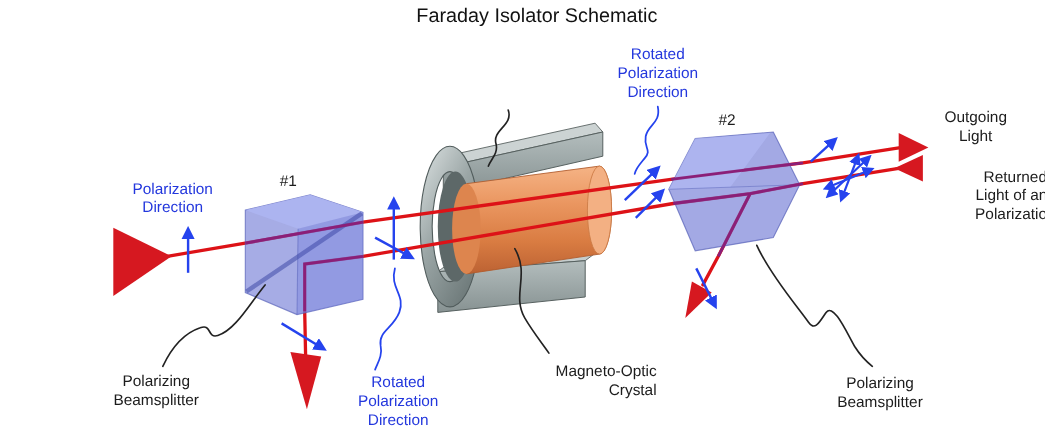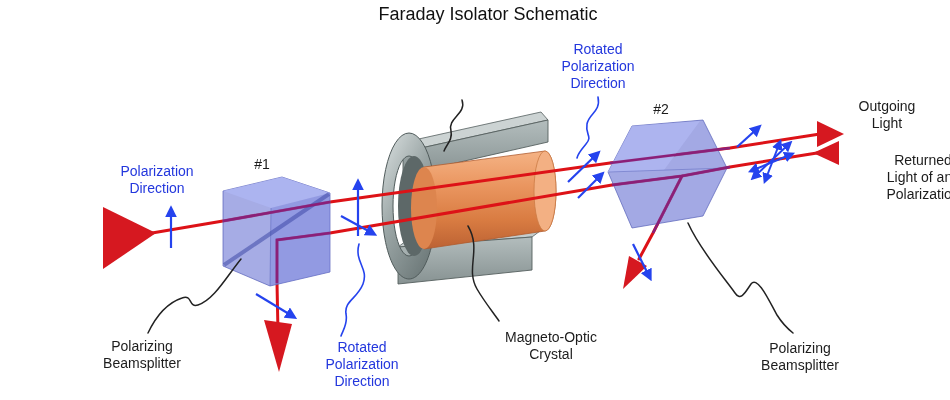--- a/index.html
+++ b/index.html
@@ -122,18 +122,18 @@
 Light of any
 Polarization</div>
   <div class="lbl blue" style="left:157px;top:163px;">Polarization
 Direction</div>
   <div class="lbl" style="left:262px;top:156px;">#1</div>
   <div class="lbl" style="left:142px;top:338px;">Polarizing
 Beamsplitter</div>
   <div class="lbl blue" style="left:362px;top:339px;">Rotated
 Polarization
 Direction</div>
-  <div class="lbl" style="left:551px;top:329px;">Magneto-Optic
+  <div class="lbl" style="left:551px;top:329px;text-align:right;">Magneto-Optic
 Crystal</div>
   <div class="lbl" style="left:800px;top:340px;">Polarizing
 Beamsplitter</div>
 
 </div>
 
 </body></html>

